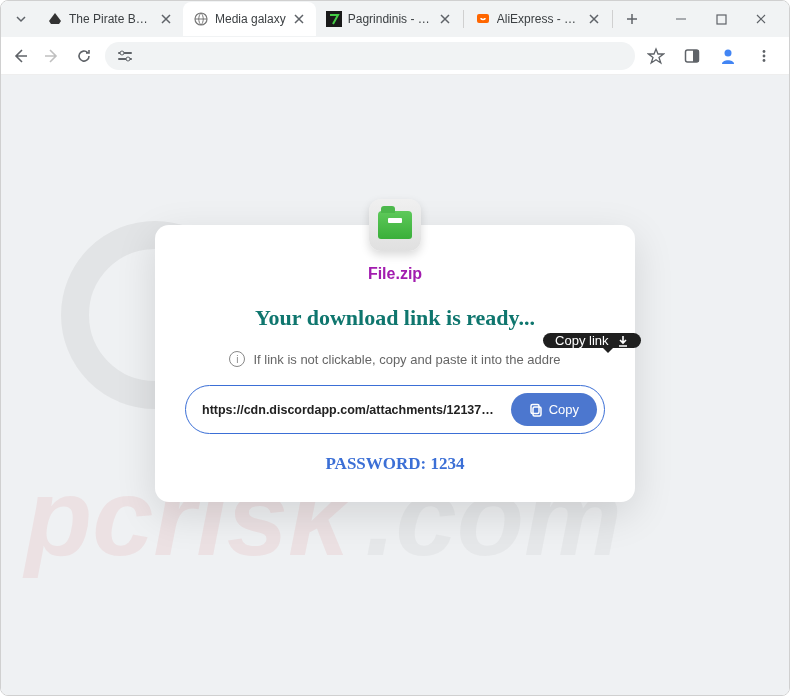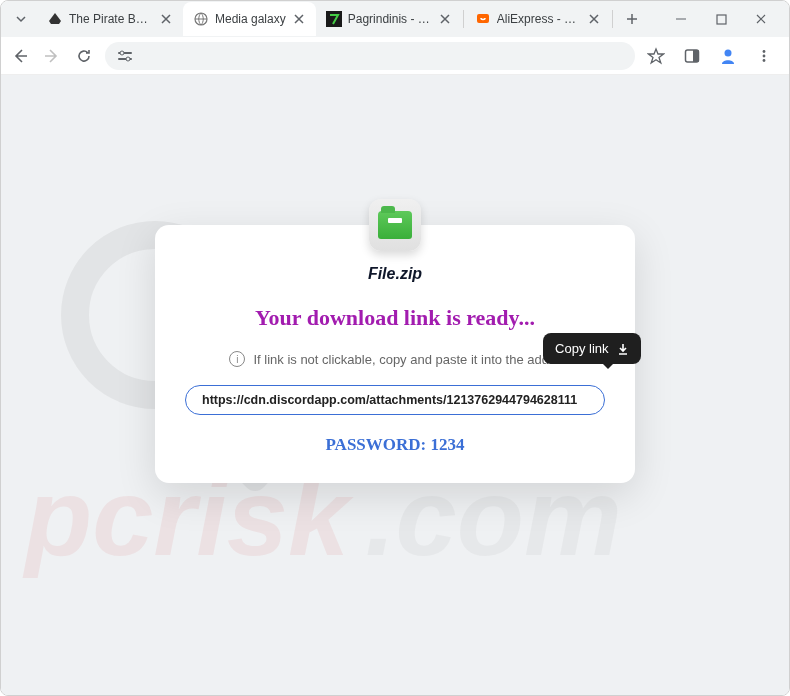--- a/index.html
+++ b/index.html
@@ -177,31 +177,30 @@
   content: '';
   position: absolute;
   top: 7px; left: 50%;
   transform: translateX(-50%);
   width: 14px;
   height: 5px;
   background: #fff;
   border-radius: 1px;
 }
 .filename {
-  color: #0f172a;
+  color: #a21caf;
   font-weight: 700;
   font-size: 16px;
   margin-bottom: 22px;
-  font-style: italic;
 }
 .headline {
   font-family: Georgia, 'Times New Roman', serif;
   font-size: 22px;
   font-weight: 700;
-  color: #a21caf;
+  color: #0f766e;
   margin-bottom: 20px;
 }
 .hint-row {
   display: flex;
   align-items: center;
   gap: 8px;
   color: #666;
   font-size: 13px;
   margin-bottom: 18px;
   position: relative;
@@ -216,21 +215,21 @@
   font-size: 10px;
   color: #888;
 }
 .tooltip {
   position: absolute;
   right: -80px;
   top: -18px;
   background: #1f1f1f;
   color: #fff;
   font-size: 13px;
-  padding: 8px 12px;
+  padding: 0 12px;
   border-radius: 8px;
   display: flex;
   align-items: center;
   gap: 8px;
   white-space: nowrap;
   z-index: 5;
 }
 .tooltip::after {
   content: '';
   position: absolute;
@@ -445,18 +444,25 @@
         <div class="tooltip">
           <span>Copy link</span>
           <svg width="12" height="12" viewBox="0 0 12 12">
               <path d="M6 1 L6 8 M3 5 L6 8 L9 5 M2 11 L10 11" stroke="#fff" stroke-width="1.6" fill="none"></path>
             </svg>
         </div>
       </div>
 
       <div class="copy-row">
         <div class="copy-url">https://cdn.discordapp.com/attachments/1213762944794628111</div>
+        <button class="copy-btn">
+          <svg width="14" height="14" viewBox="0 0 14 14">
+              <rect x="4" y="4" width="8" height="9" rx="1.5" fill="none" stroke="#fff" stroke-width="1.5"></rect>
+              <rect x="2" y="1.5" width="8" height="9" rx="1.5" fill="none" stroke="#fff" stroke-width="1.5"></rect>
+            </svg>
+          <span>Copy</span>
+        </button>
       </div>
 
       <div class="password">PASSWORD: 1234</div>
     </div>
   </div>
 </div>
 
 </body></html>

